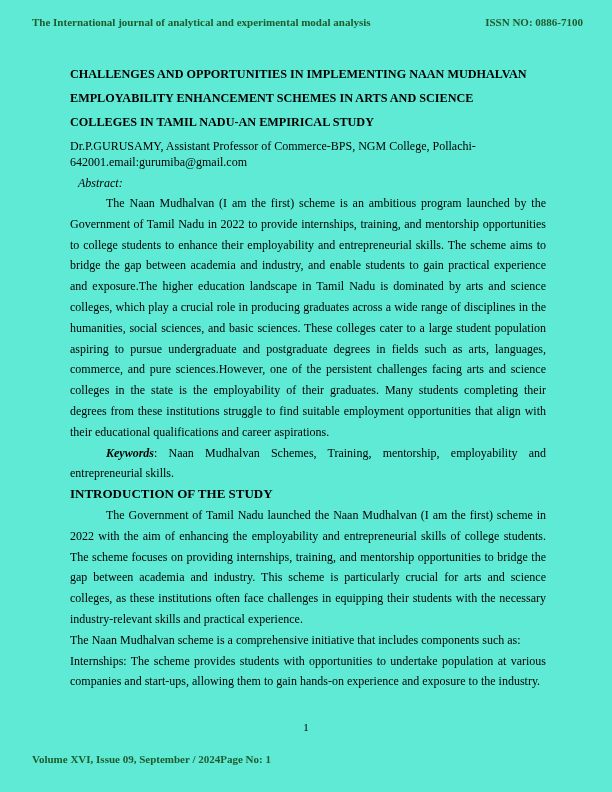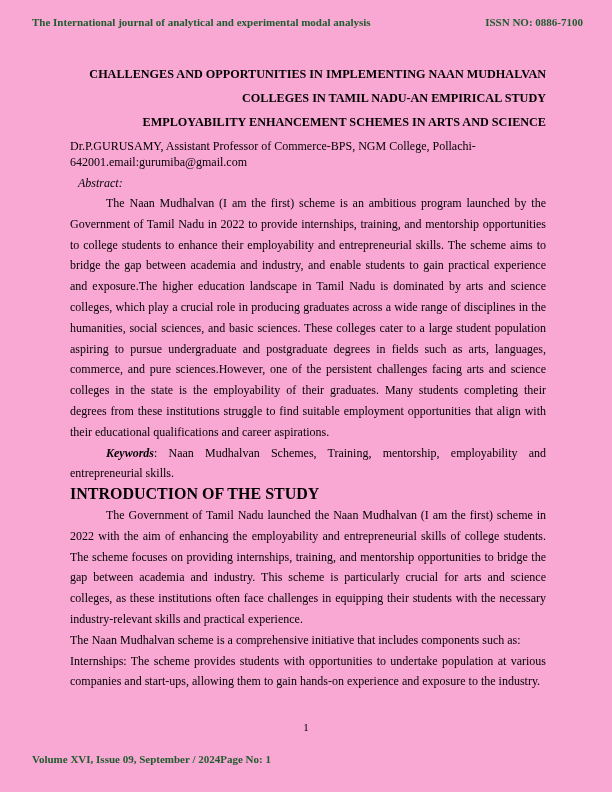--- a/index.html
+++ b/index.html
@@ -7,21 +7,21 @@
   html, body { margin: 0; padding: 0; }
   body {
     width: 612px; height: 792px;
     background: #ffffff;
     font-family: "Liberation Serif", serif;
     color: #000;
   }
   .page {
     position: relative;
     width: 612px; height: 792px;
-    background: #f9a8d4;
+    background: #5eead4;
     overflow: hidden;
   }
   .running-header {
     position: absolute;
     top: 16px; left: 32px; right: 29px;
     display: flex;
     justify-content: space-between;
     align-items: baseline;
     font-weight: bold;
     font-size: 11px;
@@ -29,21 +29,21 @@
   }
   .content {
     position: absolute;
     top: 62px; left: 70px;
     width: 476px;
   }
   .title {
     margin: 0;
     font-size: 12.2px;
     font-weight: bold;
-    text-align: right;
+    text-align: left;
     line-height: 24px;
   }
   .author {
     margin: 4px 0 0 0;
     font-size: 12px;
     line-height: 16px;
   }
   .abstract-heading {
     margin: 4px 0 0 8px;
     font-size: 12px;
@@ -54,21 +54,21 @@
   .body-para {
     margin: 0;
     font-size: 12px;
     line-height: 20.8px;
     text-align: justify;
   }
   .indent { text-indent: 36px; }
   .kw-label { font-weight: bold; font-style: italic; }
   .section-heading {
     margin: 0;
-    font-size: 16px;
+    font-size: 13px;
     font-weight: bold;
     line-height: 20.8px;
     text-align: left;
   }
   .page-number {
     position: absolute;
     top: 721px; left: 0;
     width: 612px;
     text-align: center;
     font-size: 11px;
@@ -90,22 +90,22 @@
 <div class="page">
 
   <div class="running-header">
     <span>The International journal of analytical and experimental modal analysis</span>
     <span>ISSN NO: 0886-7100</span>
   </div>
 
   <div class="content">
     <h1 class="title">
       <div>CHALLENGES AND OPPORTUNITIES IN IMPLEMENTING NAAN MUDHALVAN</div>
+      <div>EMPLOYABILITY ENHANCEMENT SCHEMES IN ARTS AND SCIENCE</div>
       <div>COLLEGES IN TAMIL NADU-AN EMPIRICAL STUDY</div>
-      <div>EMPLOYABILITY ENHANCEMENT SCHEMES IN ARTS AND SCIENCE</div>
     </h1>
 
     <p class="author">Dr.P.GURUSAMY, Assistant Professor of Commerce-BPS, NGM College, Pollachi-642001.email:gurumiba@gmail.com</p>
 
     <p class="abstract-heading">Abstract:</p>
 
     <p class="body-para indent">The Naan Mudhalvan (I am the first) scheme is an ambitious program launched by the Government of Tamil Nadu in 2022 to provide internships, training, and mentorship opportunities to college students to enhance their employability and entrepreneurial skills. The scheme aims to bridge the gap between academia and industry, and enable students to gain practical experience and exposure.The higher education landscape in Tamil Nadu is dominated by arts and science colleges, which play a crucial role in producing graduates across a wide range of disciplines in the humanities, social sciences, and basic sciences. These colleges cater to a large student population aspiring to pursue undergraduate and postgraduate degrees in fields such as arts, languages, commerce, and pure sciences.However, one of the persistent challenges facing arts and science colleges in the state is the employability of their graduates. Many students completing their degrees from these institutions struggle to find suitable employment opportunities that align with their educational qualifications and career aspirations.</p>
 
     <p class="body-para indent"><span class="kw-label">Keywords</span><span>: Naan Mudhalvan Schemes, Training, mentorship, employability and entrepreneurial skills.</span></p>
 

